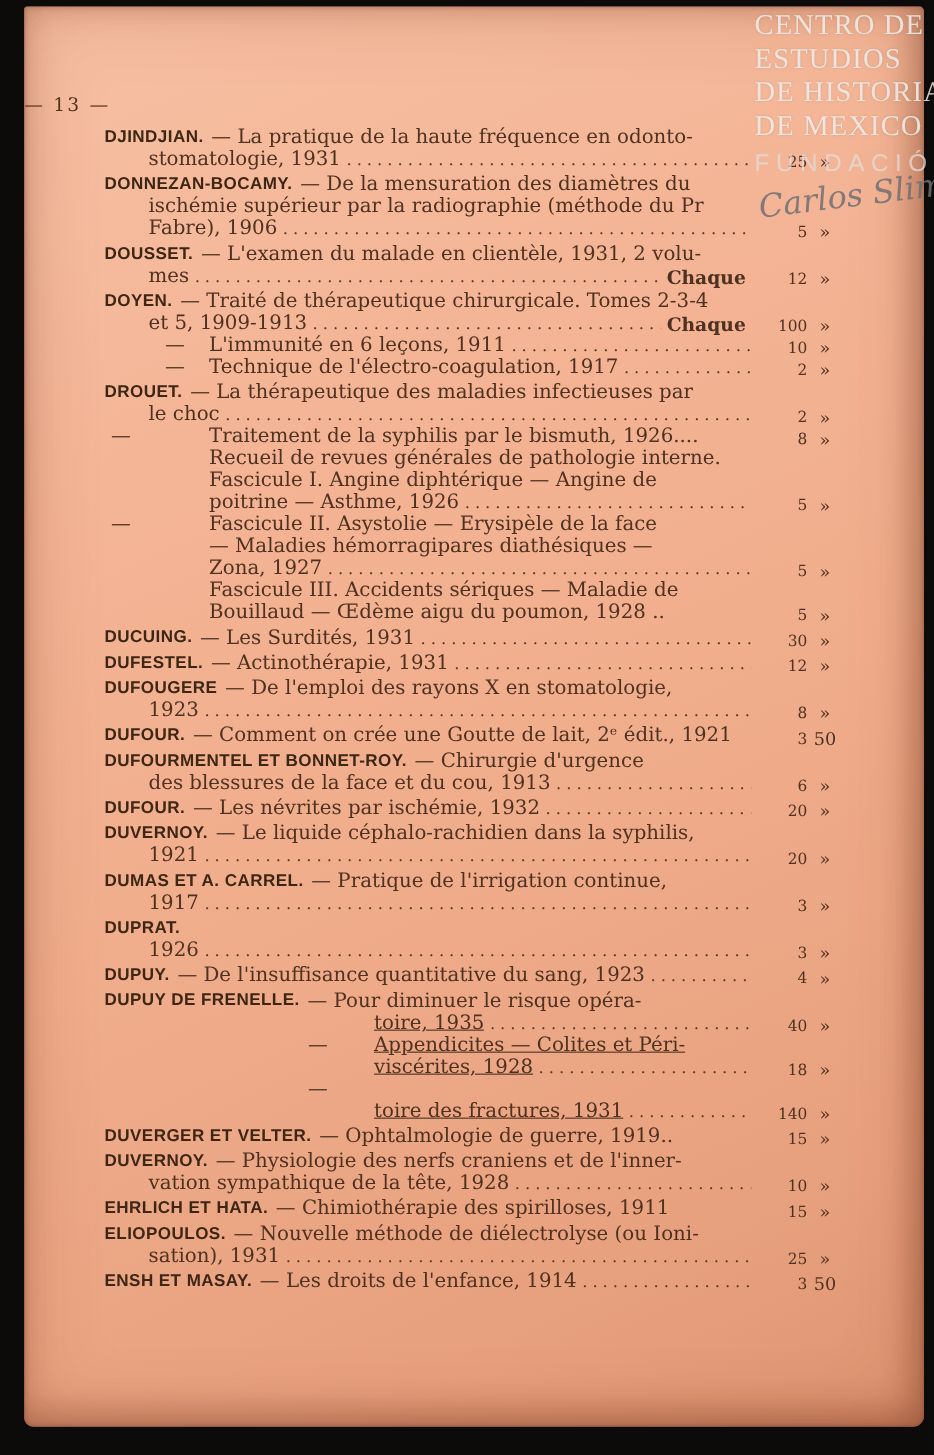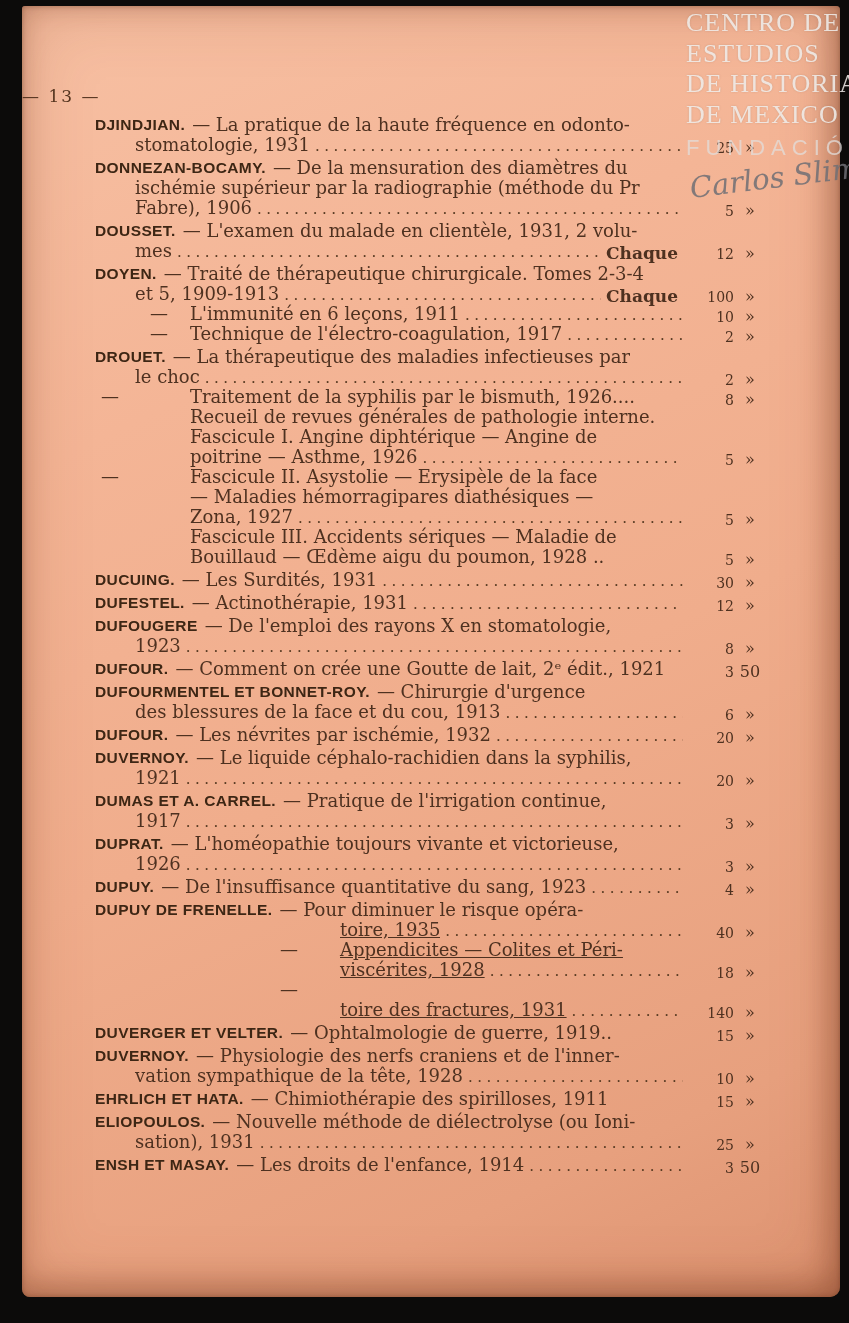--- a/index.html
+++ b/index.html
@@ -358,21 +358,20 @@
 
     <span class="text c1">1917</span>
     <span class="spacer dots"></span>
 
     <span class="pnum">3</span>
     <span class="punit">»</span>
   </div>
         <div class="row entry-start">
 
     <span class="author">DUPRAT.</span>
-    <span class="text c0">— L'homéopathie toujours vivante et victorieuse,</span>
     <span class="spacer"></span>
 
   </div>
         <div class="row">
 
     <span class="text c1">1926</span>
     <span class="spacer dots"></span>
 
     <span class="pnum">3</span>
     <span class="punit">»</span>

